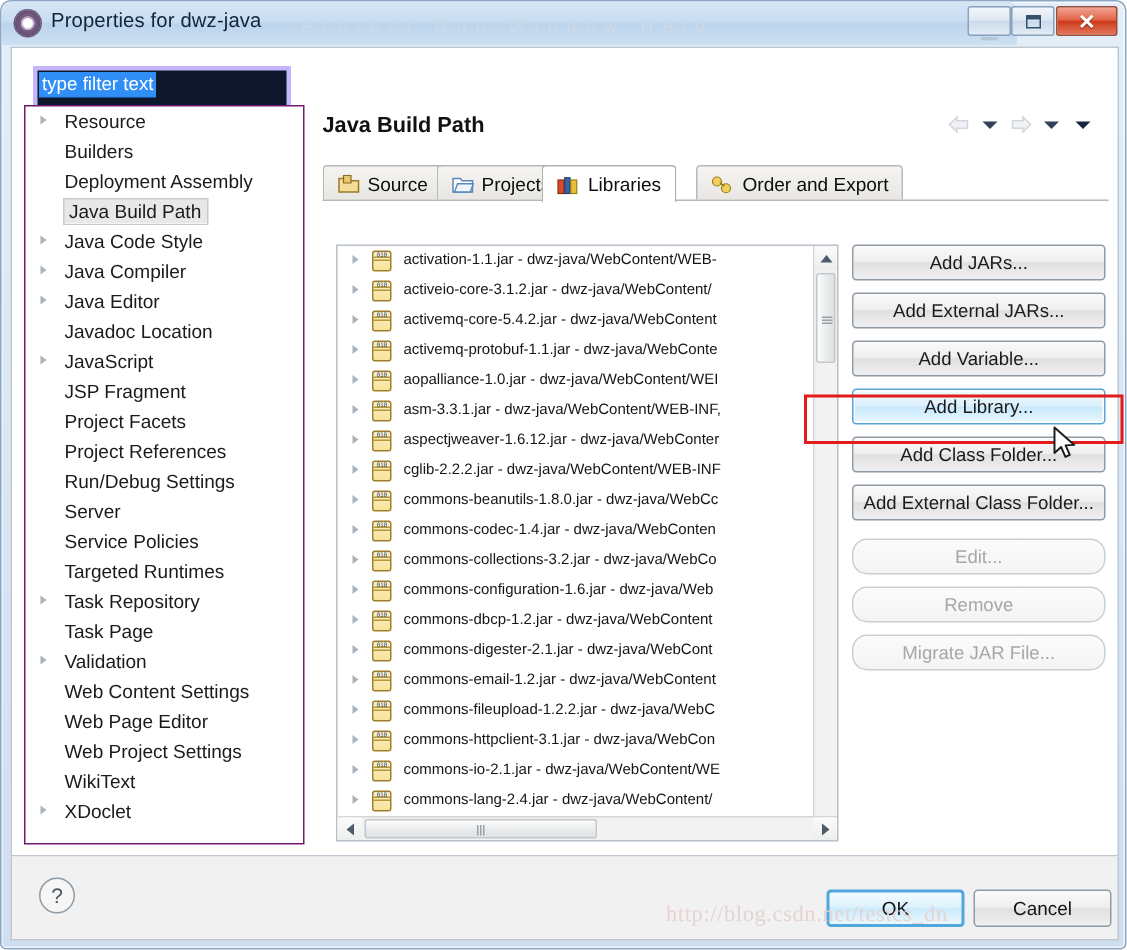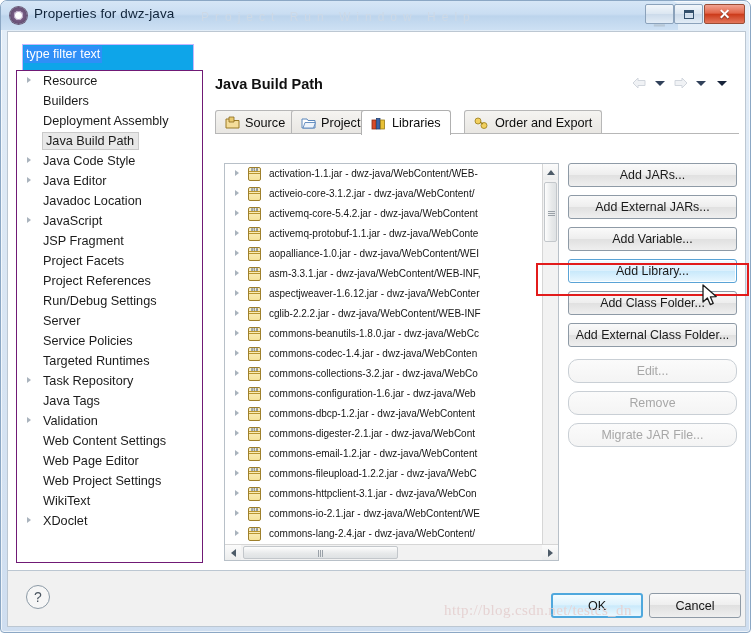--- a/index.html
+++ b/index.html
@@ -66,21 +66,21 @@
 
   
   #dialog-body {
     position: absolute; left: 6px; top: 30px; width: 739px; height: 540px;
     background: #ffffff; border: 1px solid #bcc7d2;
   }
 
   
   #filter-box {
     position: absolute; left: 14px; top: 12px; width: 172px; height: 30px;
-    border: 1px solid #c4b5fd; background: #0ea5e9;
+    border: 3px solid #c4b5fd; background: #0f172a;
   }
   #filter-text {
     position: absolute; left: 1px; top: 1px; height: 17px;
     padding: 0 2px; line-height: 17px;
     font-size: 12.5px; color: #ffffff; background: #2f8ff7; white-space: nowrap;
   }
   #tree-panel {
     position: absolute; left: 8px; top: 38px; width: 187px; height: 493px;
     background: #ffffff; border: 1px solid #701a75;
     overflow: hidden;
@@ -303,32 +303,33 @@
       <div id="filter-text">type filter text</div>
     </div>
 
     <div id="tree-panel">
       <div id="tree-rows">
           <div class="tree-row"><div class="tree-arrow"></div><span class="tree-label">Resource</span></div>
           <div class="tree-row"><span class="tree-label">Builders</span></div>
           <div class="tree-row"><span class="tree-label">Deployment Assembly</span></div>
           <div class="tree-row selected"><span class="tree-label">Java Build Path</span></div>
           <div class="tree-row"><div class="tree-arrow"></div><span class="tree-label">Java Code Style</span></div>
+          <div class="tree-row"><div class="tree-arrow"></div><span class="tree-label">Java Compiler</span></div>
           <div class="tree-row"><div class="tree-arrow"></div><span class="tree-label">Java Editor</span></div>
           <div class="tree-row"><span class="tree-label">Javadoc Location</span></div>
           <div class="tree-row"><div class="tree-arrow"></div><span class="tree-label">JavaScript</span></div>
           <div class="tree-row"><span class="tree-label">JSP Fragment</span></div>
           <div class="tree-row"><span class="tree-label">Project Facets</span></div>
           <div class="tree-row"><span class="tree-label">Project References</span></div>
           <div class="tree-row"><span class="tree-label">Run/Debug Settings</span></div>
           <div class="tree-row"><span class="tree-label">Server</span></div>
           <div class="tree-row"><span class="tree-label">Service Policies</span></div>
           <div class="tree-row"><span class="tree-label">Targeted Runtimes</span></div>
           <div class="tree-row"><div class="tree-arrow"></div><span class="tree-label">Task Repository</span></div>
-          <div class="tree-row"><span class="tree-label">Java Tags</span></div>
+          <div class="tree-row"><span class="tree-label">Task Page</span></div>
           <div class="tree-row"><div class="tree-arrow"></div><span class="tree-label">Validation</span></div>
           <div class="tree-row"><span class="tree-label">Web Content Settings</span></div>
           <div class="tree-row"><span class="tree-label">Web Page Editor</span></div>
           <div class="tree-row"><span class="tree-label">Web Project Settings</span></div>
           <div class="tree-row"><span class="tree-label">WikiText</span></div>
           <div class="tree-row"><div class="tree-arrow"></div><span class="tree-label">XDoclet</span></div>
         </div>
     </div>
 
     <div id="page-title">Java Build Path</div>

